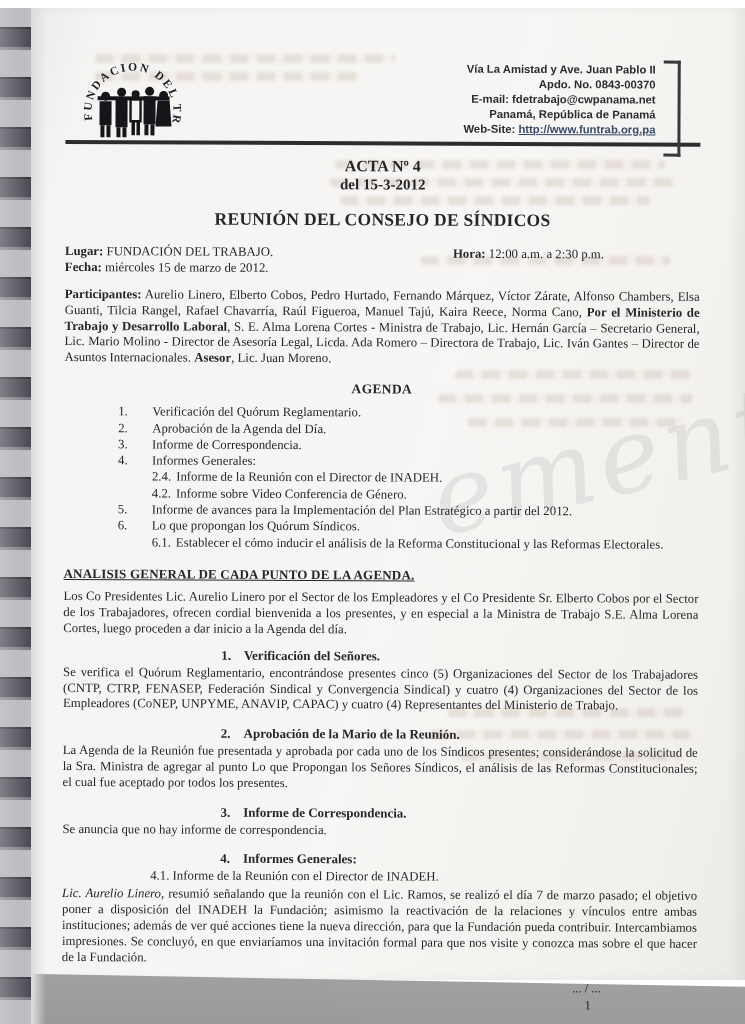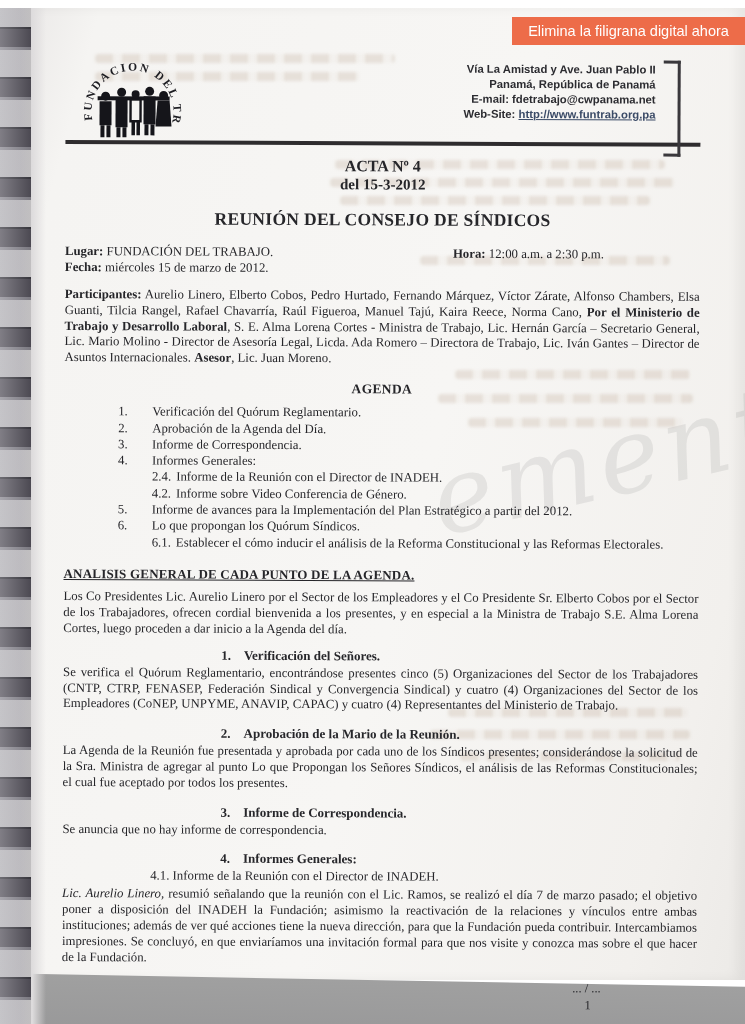--- a/index.html
+++ b/index.html
@@ -118,22 +118,23 @@
               <rect x="64" y="44" width="12" height="28"></rect>
             <rect x="65" y="72" width="4" height="11"></rect>
               <rect x="71" y="72" width="4" height="11"></rect>
             <circle cx="84" cy="43" r="4.5"></circle>
               <path d="M78,48 h12 l2,26 h-16 z"></path>
           </g>
         </svg>
 
         <div class="address">
           <div>Vía La Amistad y Ave. Juan Pablo II</div>
+          <div>Apdo. No. 0843-00370</div>
+          <div>E-mail: fdetrabajo@cwpanama.net</div>
           <div>Panamá, República de Panamá</div>
-          <div>E-mail: fdetrabajo@cwpanama.net</div>
           <div>
             <span>Web-Site: </span><a href="#">http://www.funtrab.org.pa</a>
           </div>
         </div>
         <div class="bracket"></div>
       </div>
 
       <div class="header-rule"></div>
 
       <div class="titles">
@@ -192,15 +193,14 @@
 
       <div class="footer">... / ...</div>
       <div class="pageno">1</div>
 
     </div>
   </div>
 
   <div class="below-page"></div>
   <div class="binding"></div>
 
-  <div class="banner">Elimina la filigrana digital ahora</div>
 
 </div>
 
 </body></html>

